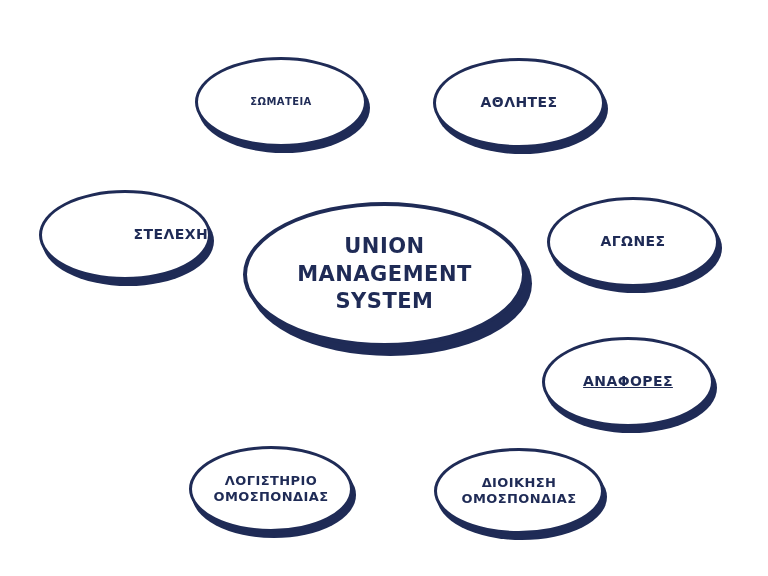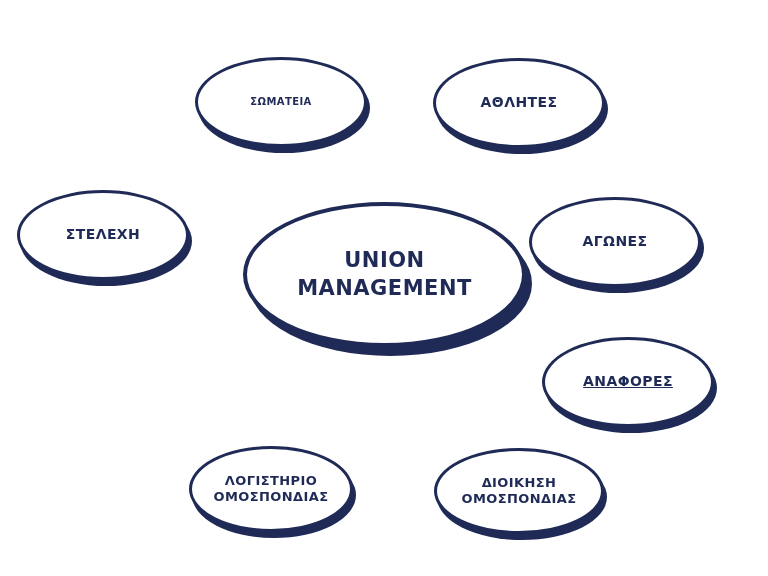--- a/index.html
+++ b/index.html
@@ -38,37 +38,38 @@
   .node.center{
     left:243px; top:202px; width:283px; height:145px;
     border-width:4px;
     box-shadow:6px 9px 0 0 var(--ink);
     font-size:21px;
   }
   .node.center .label{line-height:1.32; letter-spacing:0.5px;}
   
   .n-somateia {left:195px; top:57px;  width:172px; height:90px; font-size:10px;}
   .n-athlites {left:433px; top:58px;  width:172px; height:90px; font-size:14px;}
-  .n-stelexi  {left:17px;  top:190px; width:172px; height:90px; font-size:14px;}
-  .n-agones   {left:529px; top:197px; width:172px; height:90px; font-size:14px;}
+  .n-stelexi  {left:39px;  top:190px; width:172px; height:90px; font-size:14px;justify-content:flex-end;}
+  .n-agones   {left:547px; top:197px; width:172px; height:90px; font-size:14px;}
   .n-pliromes {left:70px;  top:337px; width:172px; height:90px; font-size:14px;}
   .n-anafores {left:542px; top:337px; width:172px; height:90px; font-size:14px;text-decoration:underline;}
   .n-logistirio{left:189px; top:446px; width:164px; height:86px; font-size:13px;}
   .n-dioikisi {left:434px; top:448px; width:170px; height:86px; font-size:13px;}
   .n-logistirio .label, .n-dioikisi .label{max-width:116px;}
 </style>
 </head>
 <body>
 
 <div class="canvas">
 
   <div class="node center">
     <span class="label">
       <span>UNION</span><br>
       <span>MANAGEMENT</span><br>
+      <span>SYSTEM</span>
     </span>
   </div>
 
   <div class="node n-somateia">
     <span class="label">ΣΩΜΑΤΕΙΑ</span>
   </div>
 
   <div class="node n-athlites">
     <span class="label">ΑΘΛΗΤΕΣ</span>
   </div>

